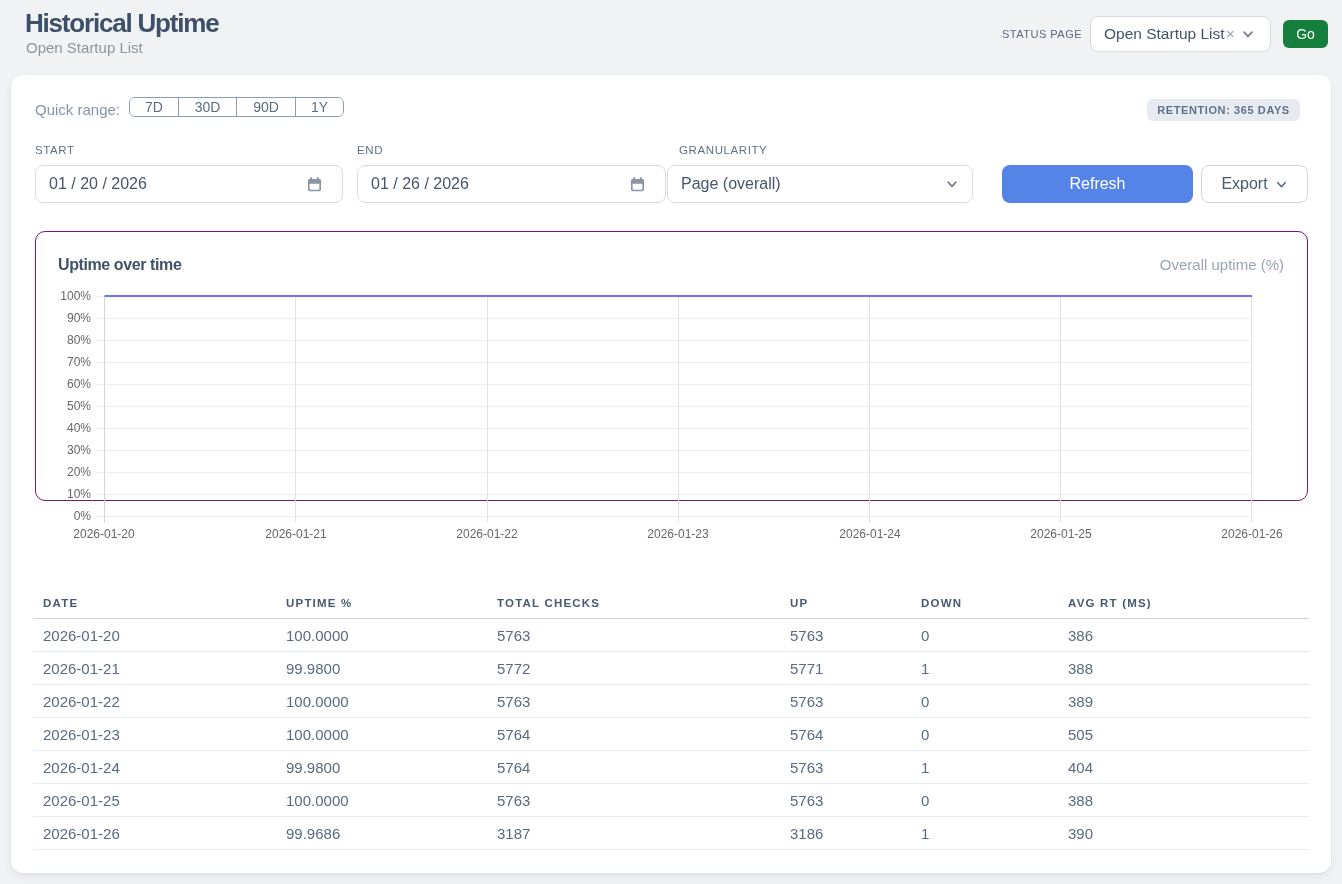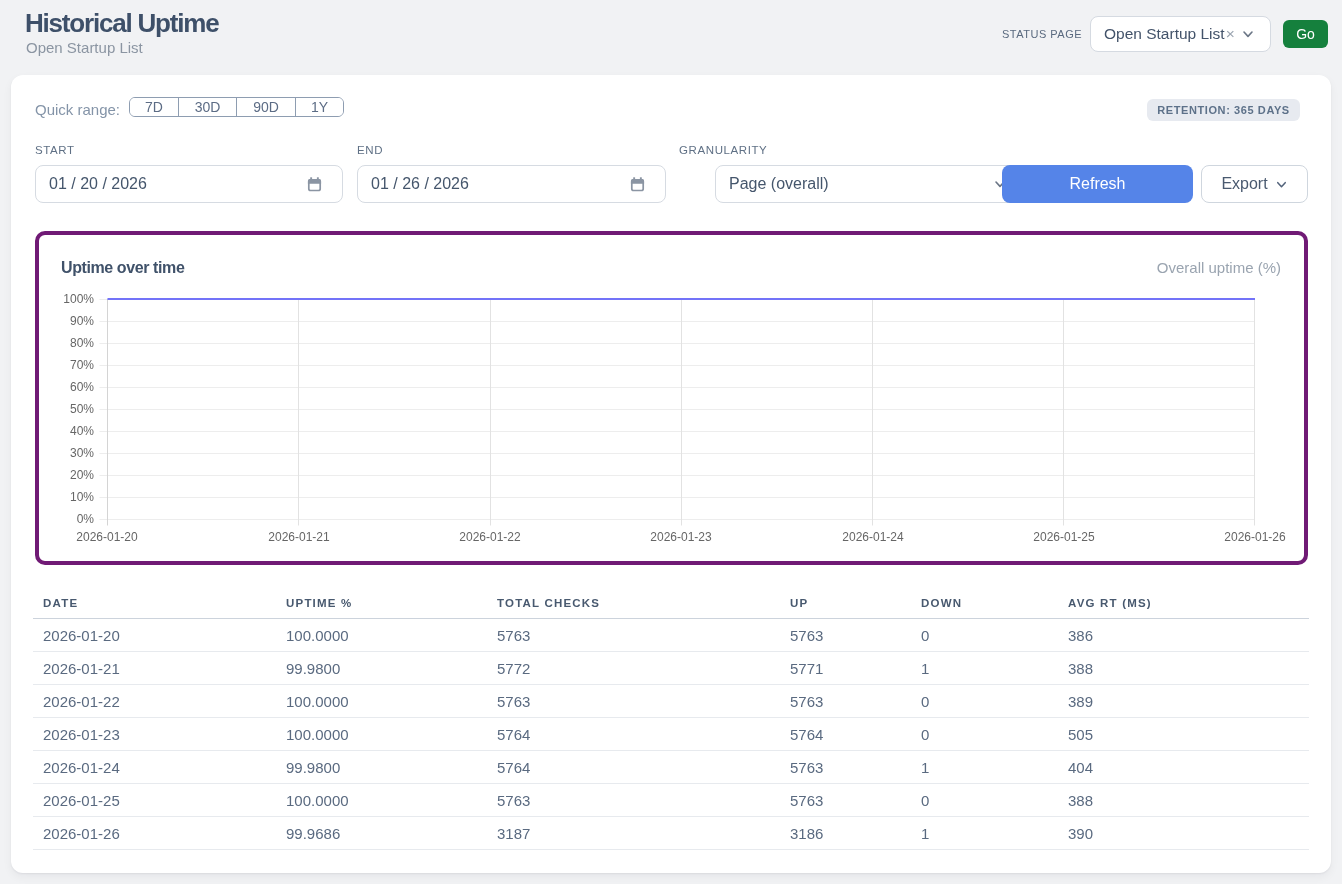--- a/index.html
+++ b/index.html
@@ -22,21 +22,21 @@
 .seg button { border:none; background:#fff; font-family:inherit; font-size:14px; color:#5c6c85; border-right:1px solid #8e9db1; display:flex; align-items:center; justify-content:center; }
 .seg button:last-child { border-right:none; }
 .badge { position:absolute; left:1136px; top:24px; width:153px; height:22px; background:#e7eaf0; border-radius:6px; font-size:11px; font-weight:bold; letter-spacing:0.6px; color:#5d7189; display:flex; align-items:center; justify-content:center; }
 
 .flabel { position:absolute; font-size:11.5px; color:#5f7085; letter-spacing:0.6px; font-weight:500; }
 .finput { position:absolute; top:90px; height:38px; background:#fff; border:1px solid #d6dbe2; border-radius:8px; font-size:16px; color:#45566c; display:flex; align-items:center; padding:16px 13px; }
 .finput .grow { flex:1; }
 .refresh { position:absolute; left:991px; top:90px; width:191px; height:38px; background:#5584e8; border:none; border-radius:8px; color:#fff; font-size:16px; font-family:inherit; }
 .export { position:absolute; left:1190px; top:90px; width:107px; height:38px; background:#fff; border:1px solid #cfd6de; border-radius:8px; color:#4a5a70; font-size:16px; font-family:inherit; display:flex; align-items:center; justify-content:center; gap:7px; }
 
-.chart-card { position:absolute; left:24px; top:156px; width:1273px; height:334px; border:4px solid #701a75; border-radius:10px; background:#fff; }
+.chart-card { position:absolute; left:24px; top:156px; width:1273px; height:270px; border:1px solid #701a75; border-radius:10px; background:#fff; }
 .ct-title { position:absolute; left:22px; top:24px; font-size:16px; font-weight:bold; color:#40526a; letter-spacing:-0.4px; }
 .ct-right { position:absolute; right:23px; top:24px; font-size:15px; color:#9aa4b0; }
 
 .tbl { position:absolute; left:22px; top:516px; width:1276px; border-collapse:collapse; table-layout:fixed; }
 .tbl th { font-size:11.5px; font-weight:bold; letter-spacing:1.2px; color:#48596f; text-align:left; padding:6px 10px 9px 10px; border-bottom:1px solid #ccd3dc; }
 .tbl td { font-size:15px; color:#5a6a80; padding:0 10px; height:33px; border-bottom:1px solid #e7eaee; }
 </style>
 </head>
 <body>
 <h1>Historical Uptime</h1>
@@ -72,21 +72,21 @@
   </div>
   <div class="finput" style="left:346px; width:309px;">
       <span class="grow">01 / 26 / 2026</span>
     <svg style="margin-right:7px" width="15" height="15" viewBox="0 0 15 15">
         <rect x="3.2" y="0.3" width="1.9" height="3.6" fill="#8b95a3"></rect>
         <rect x="9.9" y="0.3" width="1.9" height="3.6" fill="#8b95a3"></rect>
         <rect x="1.8" y="2.9" width="11.4" height="10.6" rx="1.8" fill="none" stroke="#8b95a3" stroke-width="1.7"></rect>
         <path d="M2.8 2.1 h9.4 a1.9 1.9 0 0 1 1.9 1.9 V6.7 H0.9 V4 a1.9 1.9 0 0 1 1.9 -1.9 z" fill="#8b95a3"></path>
       </svg>
   </div>
-  <div class="finput" style="left:704px; width:306px;gap:28px;">
+  <div class="finput" style="left:656px; width:306px;gap:28px;">
       <span class="grow">Page (overall)</span>
     <svg width="14" height="14" viewBox="0 0 14 14">
         <path d="M3 5 L7 9.4 L11 5" fill="none" stroke="#6b7686" stroke-width="1.6" stroke-linecap="round" stroke-linejoin="round"></path>
       </svg>
   </div>
   <button class="refresh">Refresh</button>
   <div class="export">Export <svg width="13" height="13" viewBox="0 0 14 14">
         <path d="M3 5 L7 9.4 L11 5" fill="none" stroke="#52627a" stroke-width="1.6" stroke-linecap="round" stroke-linejoin="round"></path>
       </svg></div>
 

